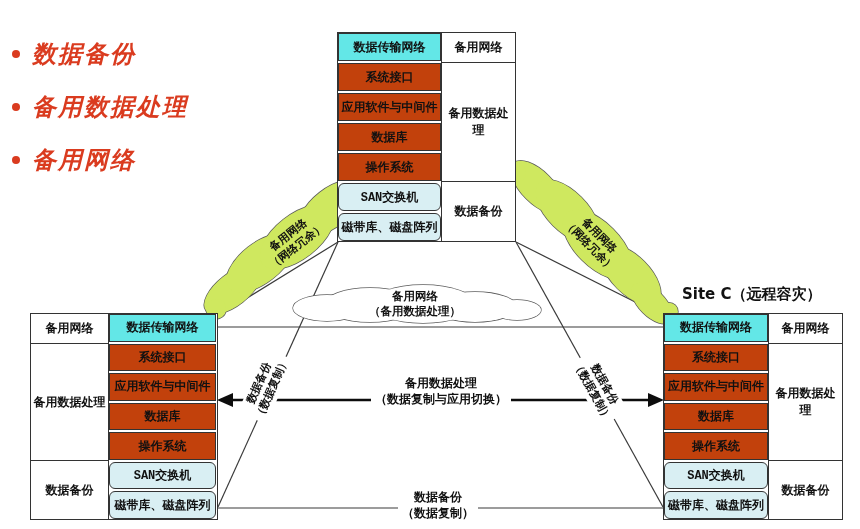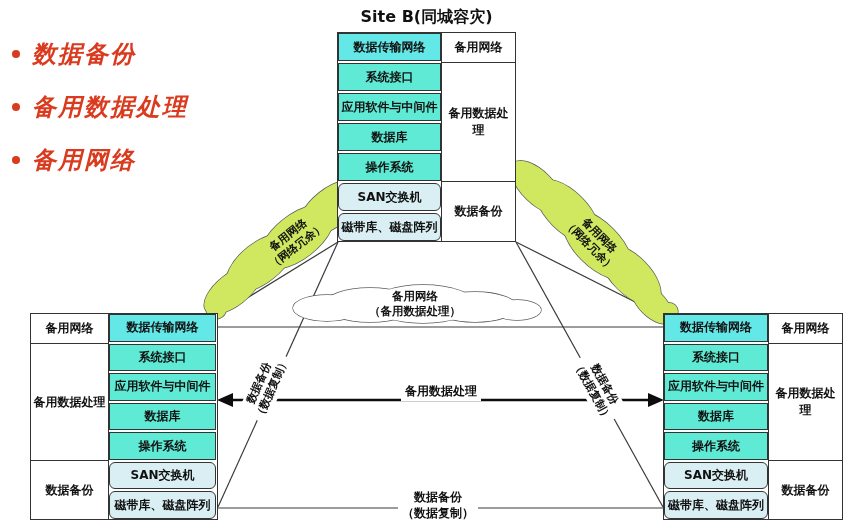--- a/index.html
+++ b/index.html
@@ -4,27 +4,27 @@
 <style>
   html,body{margin:0;padding:0;background:#fff;}
   #canvas{position:relative;width:860px;height:529px;background:#fff;overflow:hidden;
           font-family:"DejaVu Sans","Liberation Sans",sans-serif;color:#111;}
   
   .bullets{position:absolute;left:12px;top:38px;z-index:4;}
   .bullet-item{display:flex;align-items:center;gap:12px;margin-bottom:21px;}
   .bullet-dot{width:8px;height:8px;border-radius:50%;background:#da3b1f;flex:0 0 auto;}
   .bullet-text{color:#da3b1f;font-weight:bold;font-style:italic;font-size:24px;letter-spacing:2px;}
   
-  .site-table{position:absolute;display:flex;border:1.5px solid #333;background:#fff;z-index:2;box-sizing:border-box;}
+  .site-table{position:absolute;display:flex;border:1.5px solid #333;background:#fff;z-index:2;box-sizing:border-box;font-family:Liberation Mono, monospace;}
   .col{display:flex;flex-direction:column;box-sizing:border-box;}
   .col.stack{gap:2px;background:#fff;}
   .cell{flex:1;display:flex;align-items:center;justify-content:center;text-align:center;
         border:1.3px solid #333;box-sizing:border-box;font-weight:bold;font-size:12px;padding:0 2px;}
   .c-cyan{background:#63e7e7;}
-  .c-peach{background:#5eead4;}
+  .c-peach{background:#c2410c;}
   .c-pale{background:#d9eff3;border-radius:6px;}
   .col.labels{background:#fff;}
   .labels-left .col.labels{border-right:1.5px solid #333;}
   .labels-right .col.labels{border-left:1.5px solid #333;}
   .lbl{display:flex;align-items:center;justify-content:center;text-align:center;
        font-weight:bold;font-size:12px;box-sizing:border-box;padding:0 2px;}
   .lbl + .lbl{border-top:1.5px solid #333;}
   .lbl.s1{flex:30;} .lbl.s2{flex:120;} .lbl.s3{flex:60;}
   
   .site-title{position:absolute;font-weight:bold;font-size:15px;z-index:3;white-space:nowrap;}
@@ -94,21 +94,20 @@
     <div class="bullet-item">
       <span class="bullet-dot"></span>
       <span class="bullet-text">备用数据处理</span>
     </div>
     <div class="bullet-item">
       <span class="bullet-dot"></span>
       <span class="bullet-text">备用网络</span>
     </div>
   </div>
 
-  <div class="site-title" style="left:337px;top:7px;width:179px;text-align:center;font-size:16px;">Site B(同城容灾)</div>
   <div class="site-table labels-right" style="left:337px;top:32px;width:179px;height:210px;">
     <div class="col stack" style="width:103px;">
       <div class="cell c-cyan">数据传输网络</div>
       <div class="cell c-peach">系统接口</div>
       <div class="cell c-peach">应用软件与中间件</div>
       <div class="cell c-peach">数据库</div>
       <div class="cell c-peach">操作系统</div>
       <div class="cell c-pale">SAN交换机</div>
       <div class="cell c-pale">磁带库、磁盘阵列</div>
     </div>
@@ -129,20 +128,21 @@
       <div class="cell c-cyan">数据传输网络</div>
       <div class="cell c-peach">系统接口</div>
       <div class="cell c-peach">应用软件与中间件</div>
       <div class="cell c-peach">数据库</div>
       <div class="cell c-peach">操作系统</div>
       <div class="cell c-pale">SAN交换机</div>
       <div class="cell c-pale">磁带库、磁盘阵列</div>
     </div>
   </div>
 
+  <div class="site-title" style="left:682px;top:285px;">Site C（远程容灾）</div>
   <div class="site-table labels-right" style="left:663px;top:313px;width:180px;height:207px;">
     <div class="col stack" style="width:104px;">
       <div class="cell c-cyan">数据传输网络</div>
       <div class="cell c-peach">系统接口</div>
       <div class="cell c-peach">应用软件与中间件</div>
       <div class="cell c-peach">数据库</div>
       <div class="cell c-peach">操作系统</div>
       <div class="cell c-pale">SAN交换机</div>
       <div class="cell c-pale">磁带库、磁盘阵列</div>
     </div>
@@ -168,19 +168,20 @@
   <div class="rlabel" style="left:266px;top:386px;transform:translate(-50%,-50%) rotate(-66deg);background:#fff;padding:1px 2px;">
     <div>数据备份</div>
     <div>（数据复制）</div>
   </div>
   <div class="rlabel" style="left:598px;top:388px;transform:translate(-50%,-50%) rotate(61deg);background:#fff;padding:1px 2px;">
     <div>数据备份</div>
     <div>（数据复制）</div>
   </div>
   <div class="rlabel on-line" style="left:441px;top:392px;transform:translate(-50%,-50%);">
     <div>备用数据处理</div>
+    <div>（数据复制与应用切换）</div>
   </div>
   <div class="rlabel on-line" style="left:438px;top:506px;transform:translate(-50%,-50%);">
     <div>数据备份</div>
     <div>（数据复制）</div>
   </div>
 
 </div>
 
 </body></html>

